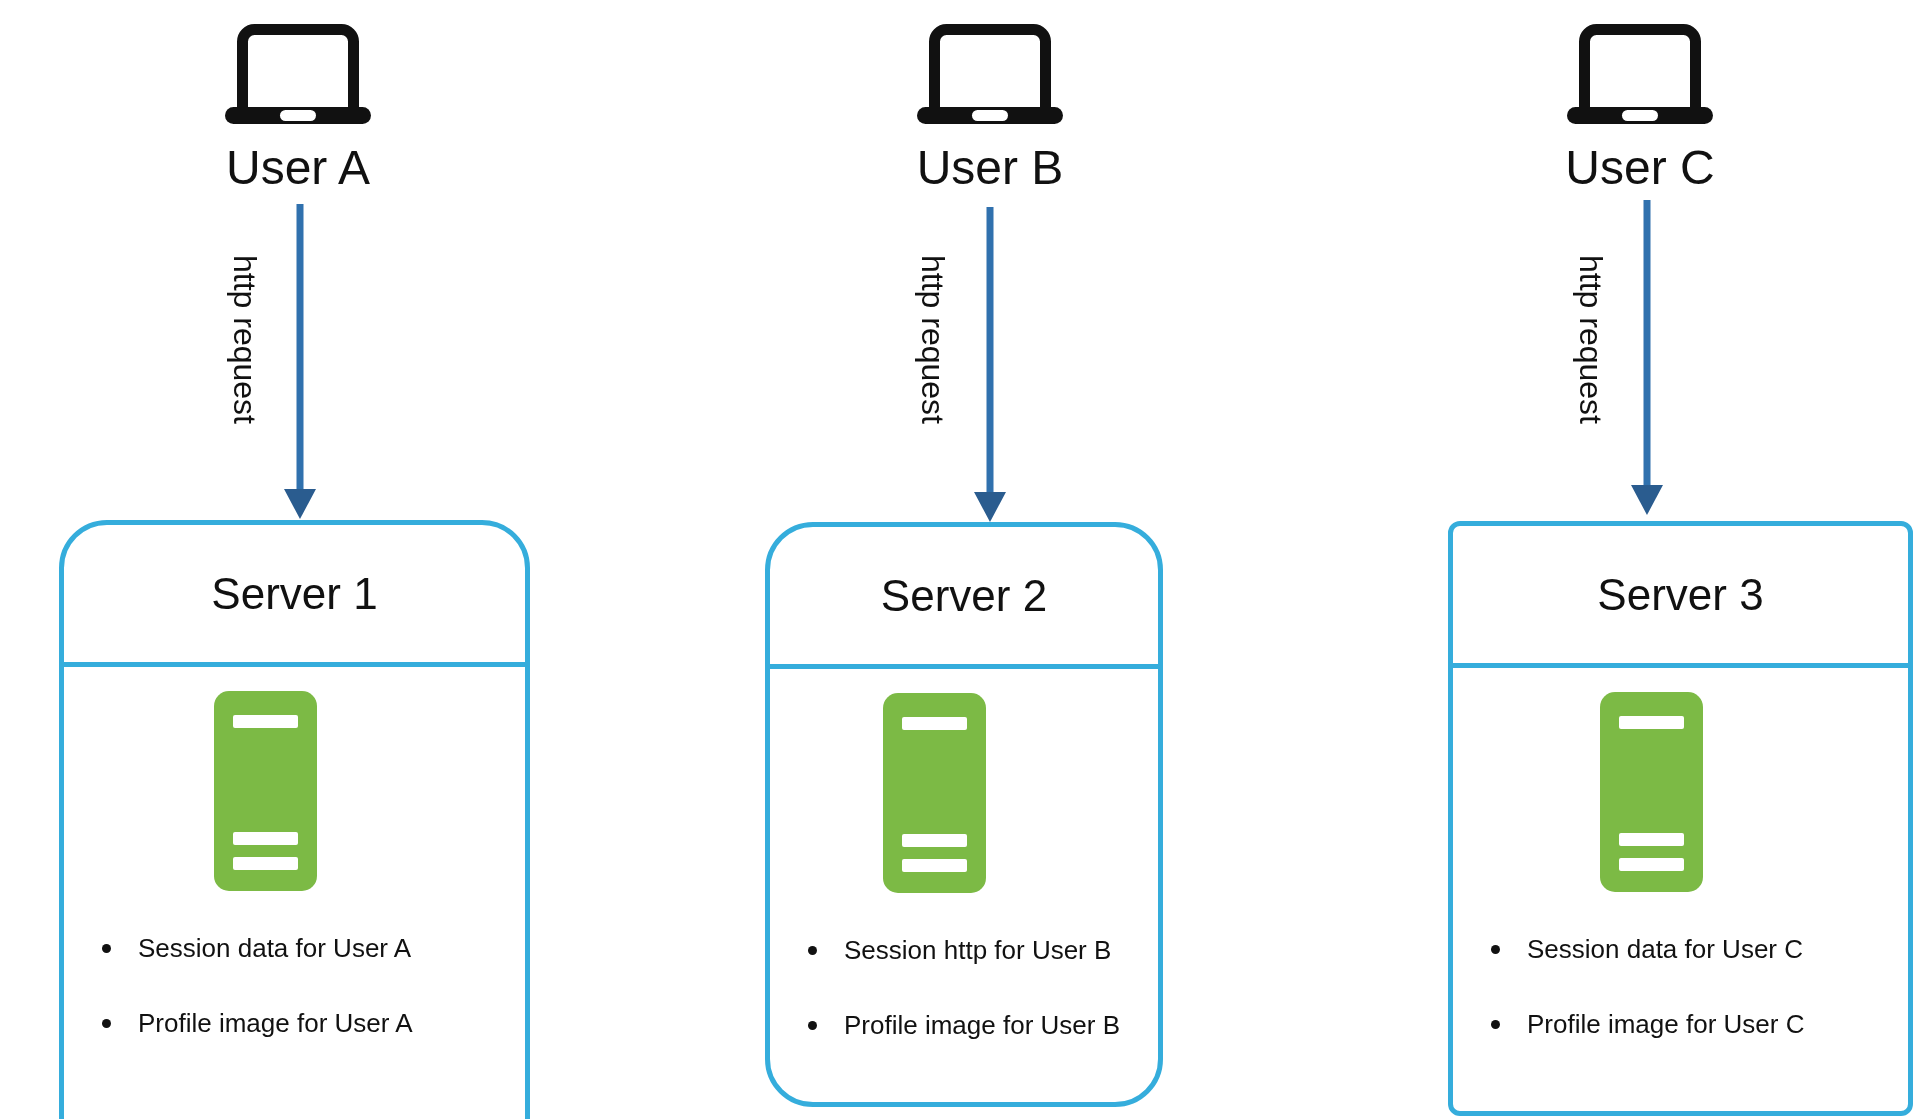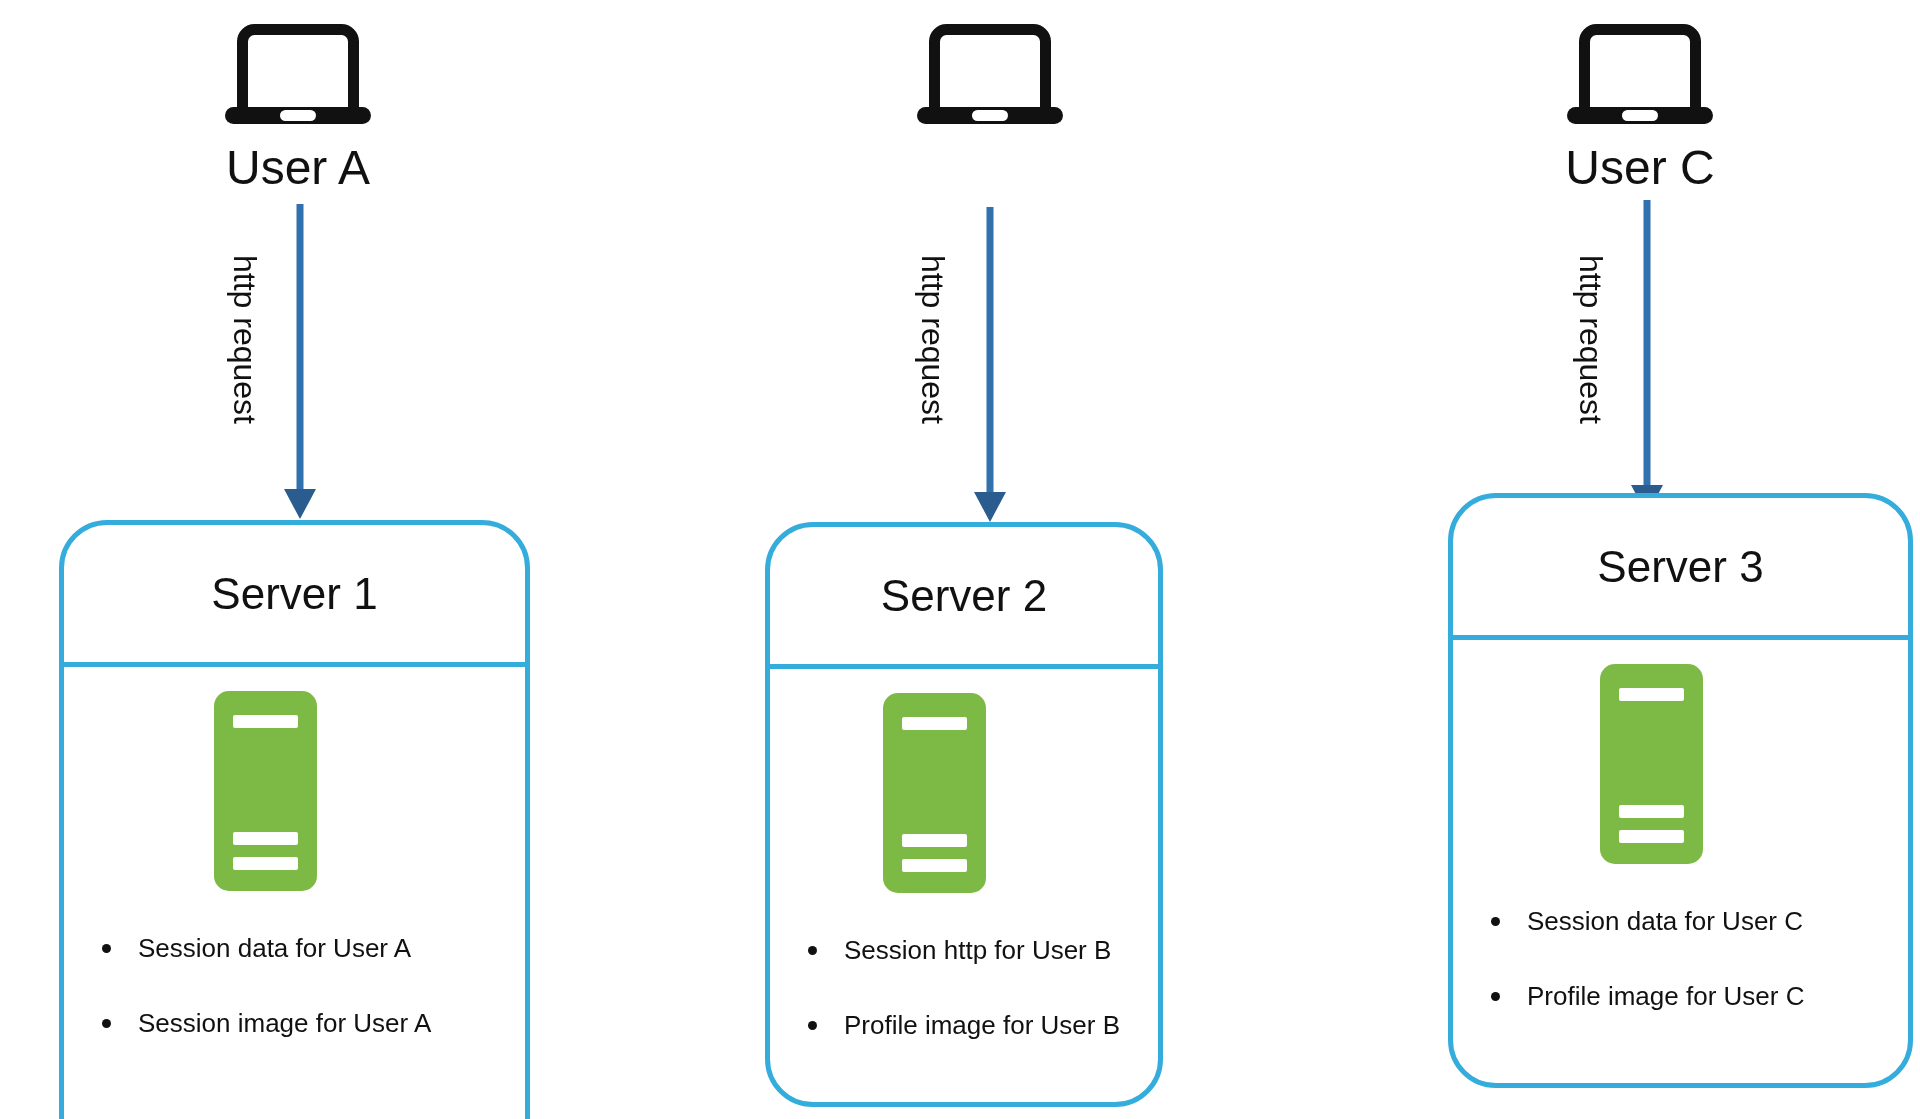--- a/index.html
+++ b/index.html
@@ -28,21 +28,21 @@
   .req-label.c1{left:229px;} .req-label.c2{left:917px;} .req-label.c3{left:1575px;}
 
   
   .arrow{position:absolute;width:40px;height:315px;}
   .arrow.c1{left:280px;top:204px;} .arrow.c2{left:970px;top:207px;} .arrow.c3{left:1627px;top:200px;}
 
   
   .server-box{position:absolute;border:5px solid var(--box-border);border-radius:48px;background:#fff;}
   .server-box.c1{left:59px;top:520px;width:471px;height:675px;}
   .server-box.c2{left:765px;top:522px;width:398px;height:585px;}
-  .server-box.c3{left:1448px;top:493px;width:465px;height:595px;}
+  .server-box.c3{left:1448px;top:521px;width:465px;height:595px;border-radius:12px;}
 
   .server-header{height:142px;border-bottom:5px solid var(--box-border);
     display:flex;align-items:center;justify-content:center;}
   .server-title{font-size:44px;}
 
   .server-icon{position:absolute;width:103px;height:200px;top:166px;left:calc(50% - 81px);}
 
   .item-list{position:absolute;left:22px;right:22px;top:408px;display:flex;flex-direction:column;gap:44px;}
   .item-row{display:flex;align-items:center;gap:27px;font-size:26px;line-height:1.2;}
   .dot{width:9px;height:9px;border-radius:50%;background:var(--text);flex:none;margin-left:16px;}
@@ -87,28 +87,29 @@
     <svg class="server-icon" viewBox="0 0 103 200">
         <use href="#server-shape"></use>
       </svg>
     <div class="item-list">
       <div class="item-row">
         <span class="dot"></span>
         <span>Session data for User A</span>
       </div>
       <div class="item-row">
         <span class="dot"></span>
-        <span>Session image for User A</span>
+        <span>Profile image for User A</span>
       </div>
     </div>
   </div>
 
   <svg class="laptop c2" viewBox="0 0 146 100">
       <use href="#laptop-shape"></use>
     </svg>
+  <div class="user-label c2">User B</div>
   <div class="req-label c2">http request</div>
   <svg class="arrow c2" viewBox="0 0 40 315">
       <use href="#arrow-shape"></use>
     </svg>
   <div class="server-box c2">
     <div class="server-header">
       <div class="server-title">Server 2</div>
     </div>
     <svg class="server-icon" viewBox="0 0 103 200">
         <use href="#server-shape"></use>

